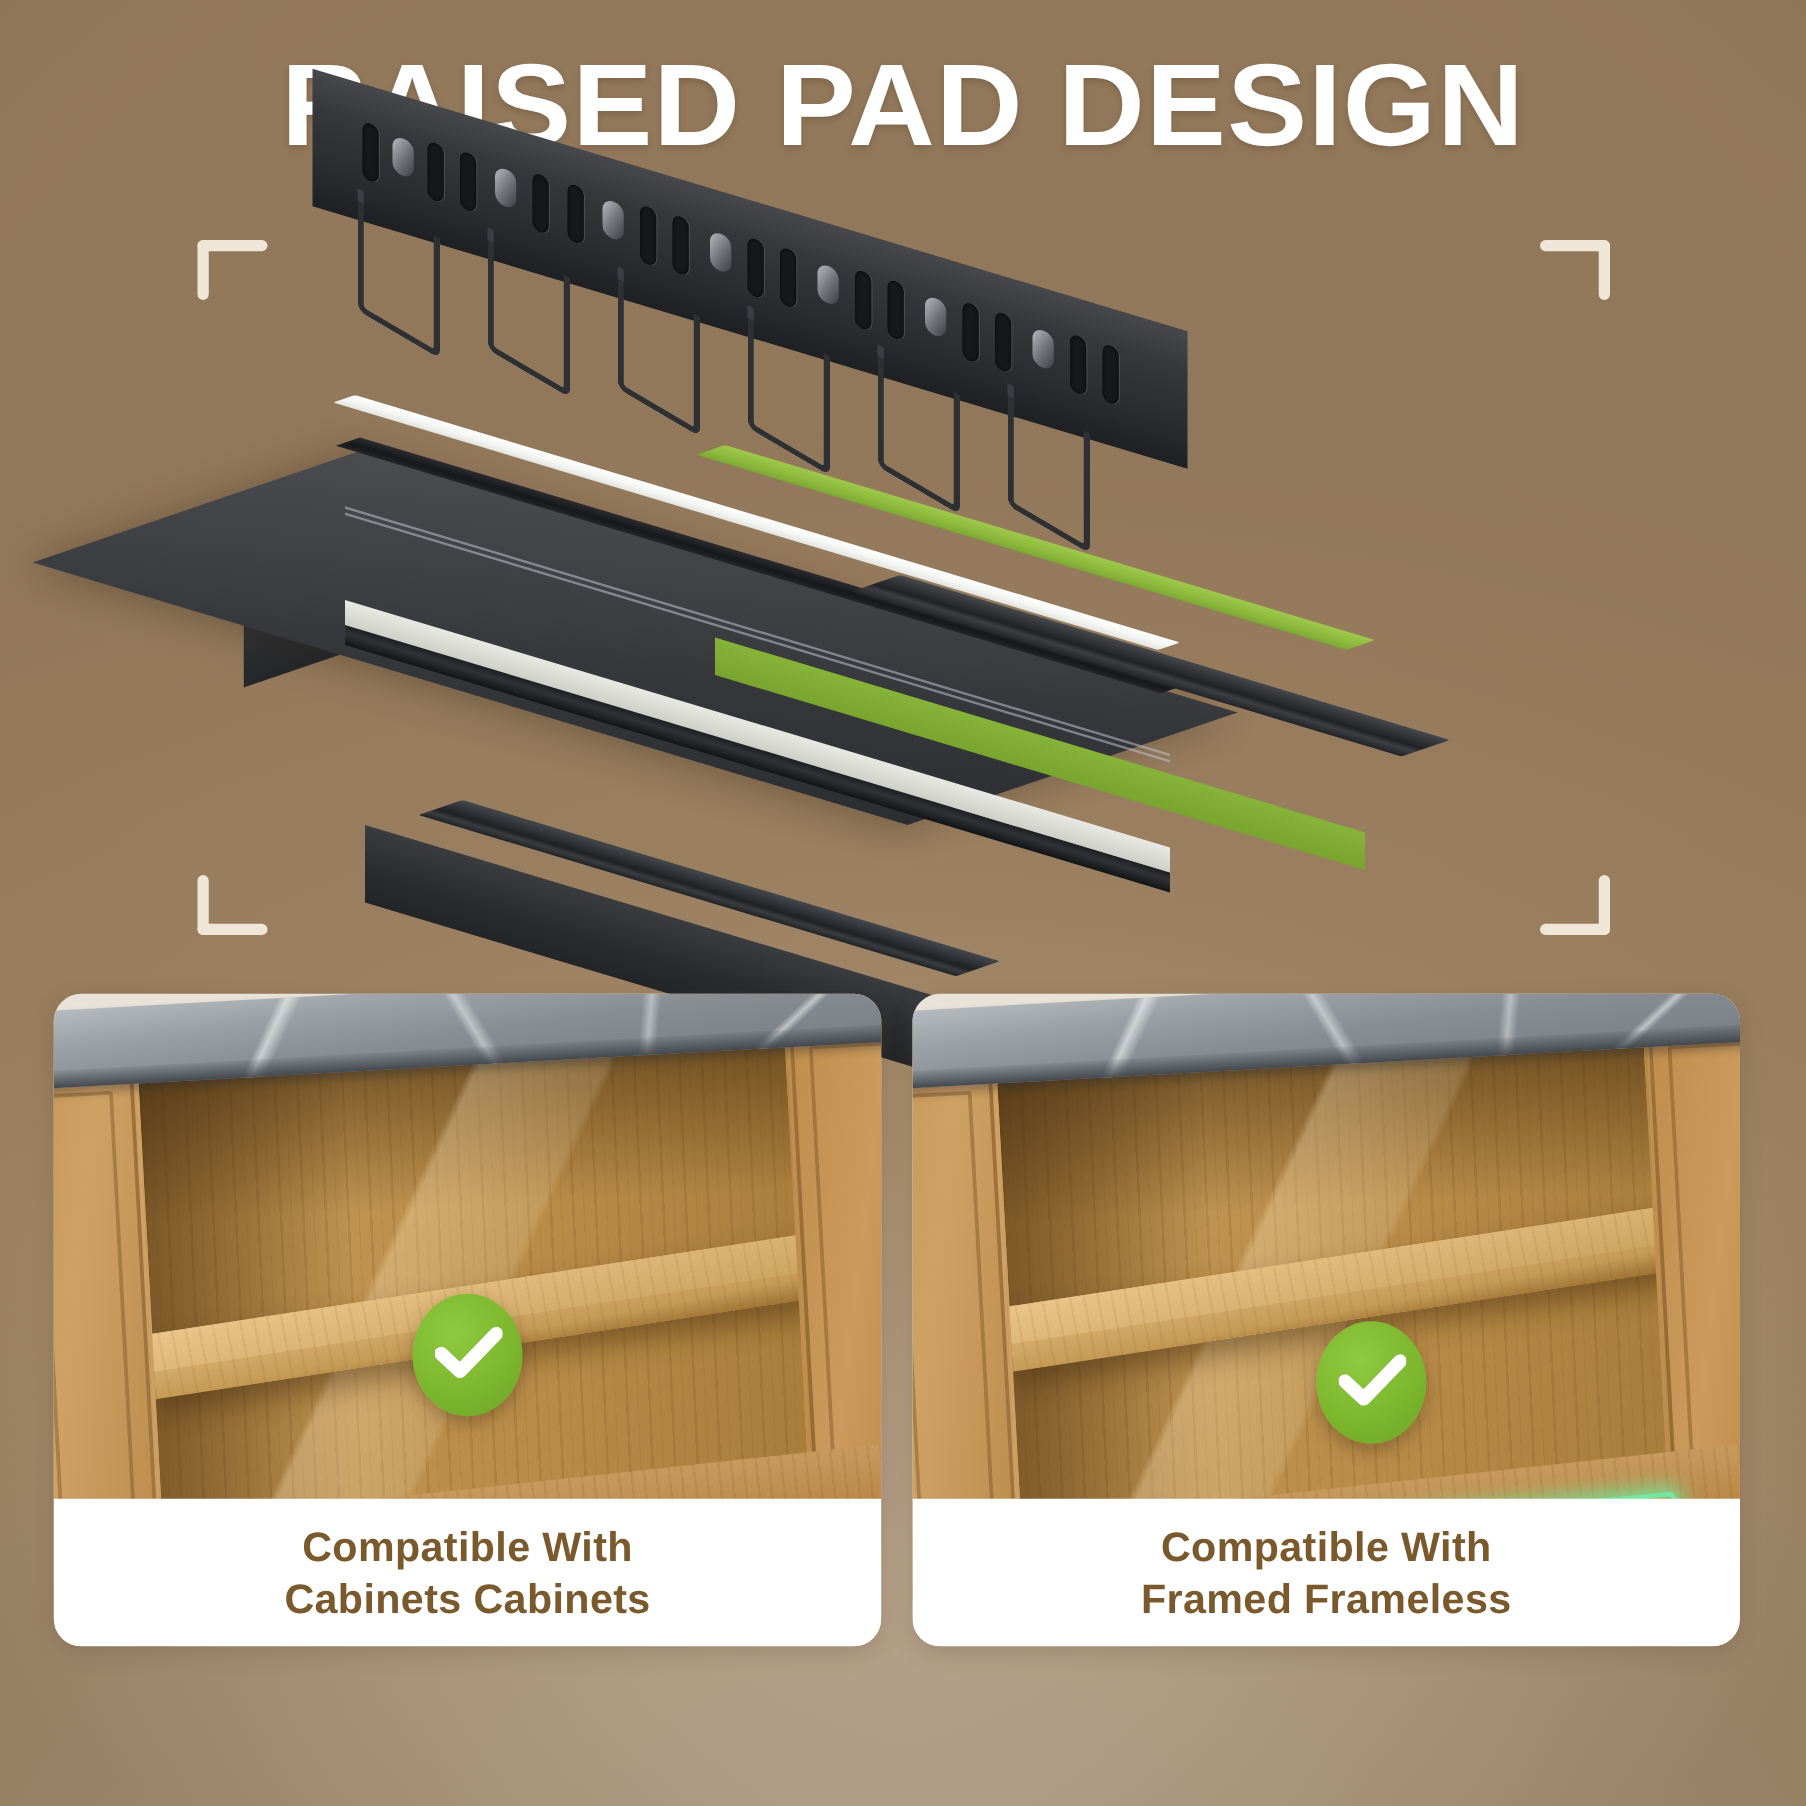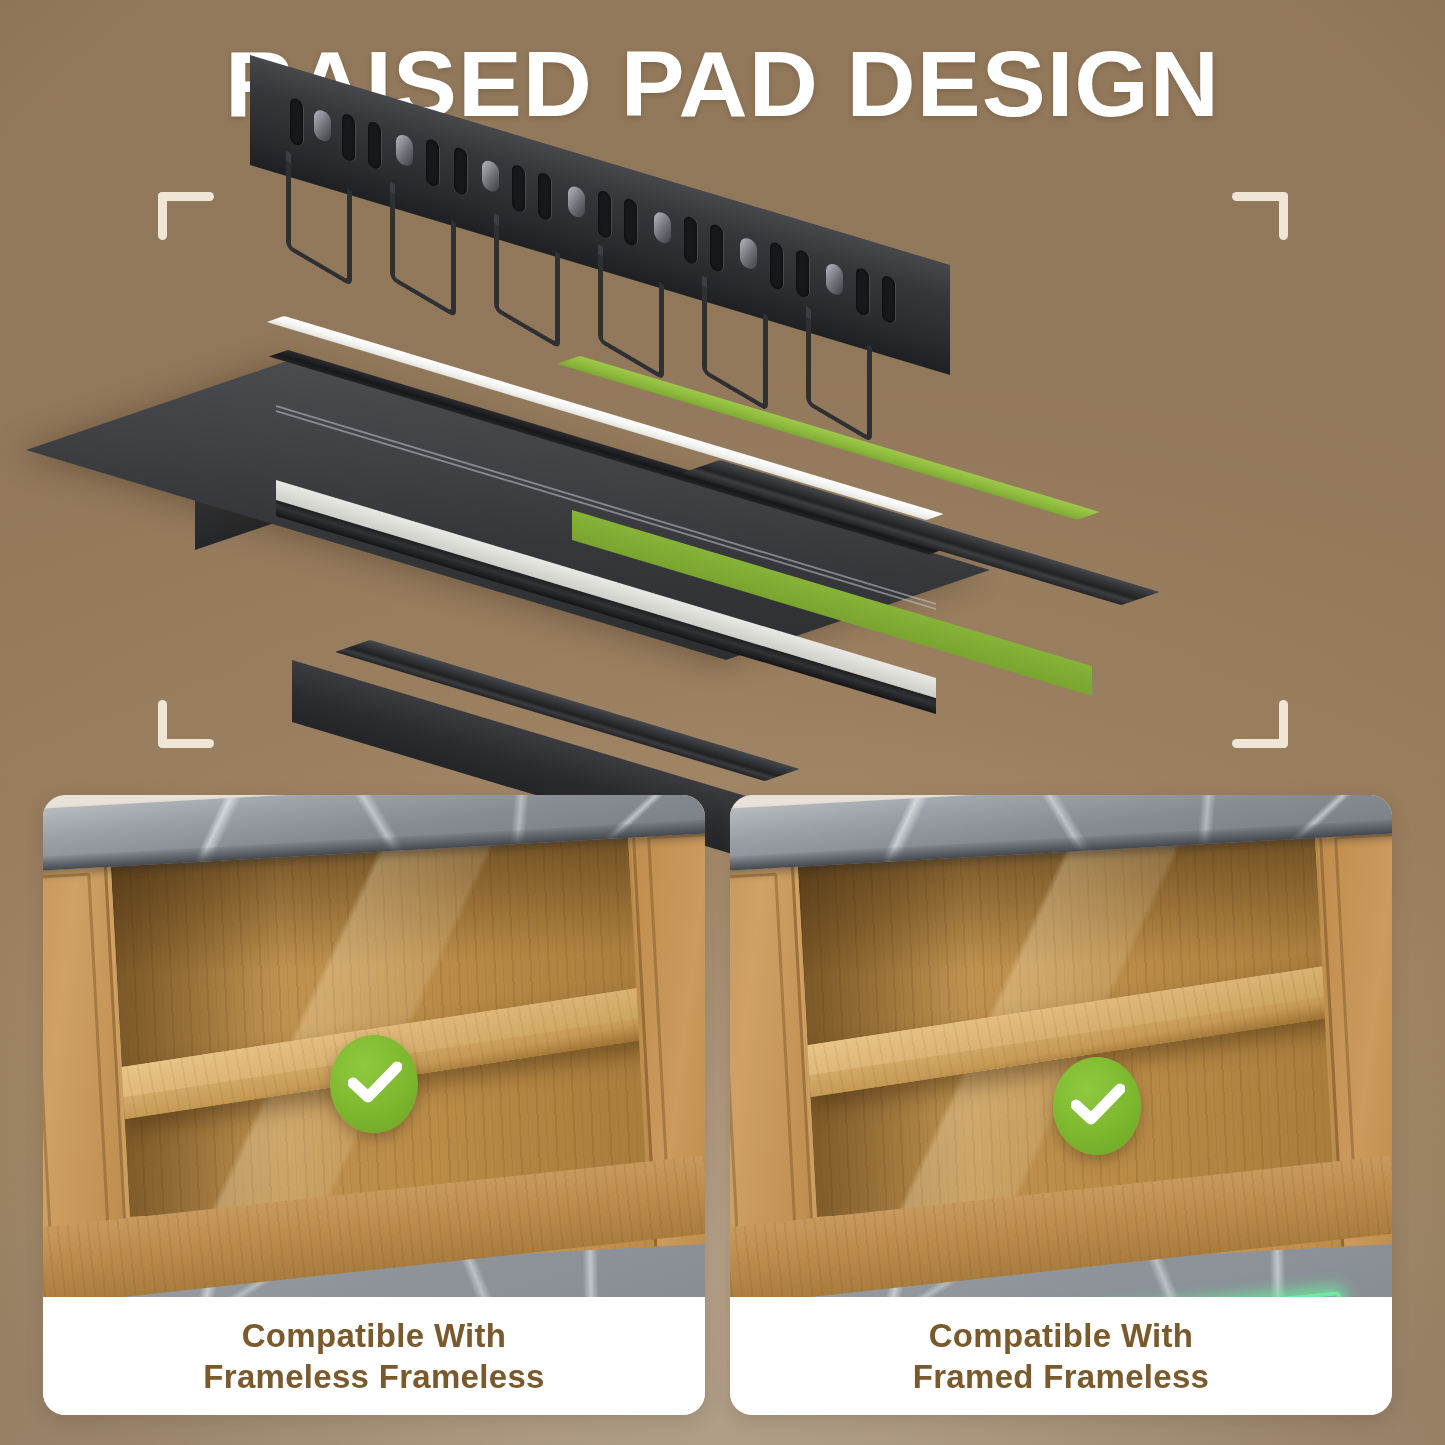--- a/index.html
+++ b/index.html
@@ -156,21 +156,21 @@
     border-radius:0 0 7px 7px;
     top:96px;
     transform:skewY(16deg);
   }
   .hook::after{
     content:""; position:absolute; left:-5px; top:-2px; width:5px; height:10px; background:#3b3e42;
   }
 
   
   .panel{
-    position:absolute; top:795px; width:662px; height:620px;
+    position:absolute; top:795px; width:662px; height:522px;
     border-radius:22px; overflow:hidden;
     box-shadow:0 5px 18px rgba(90,70,50,0.22);
     background:#e9e2d8;
   }
   #panel-left{ left:43px; }
   #panel-right{ left:730px; }
 
   .scene{ position:absolute; left:0; top:0; width:100%; height:505px; overflow:hidden; }
 
   .counter{
@@ -427,21 +427,21 @@
   </div>
 
   <div class="badge" style="left:287px; top:240px;">
     <svg width="54" height="44" viewBox="0 0 54 44">
       <path d="M5 22 L20 36 L49 6" fill="none" stroke="#ffffff" stroke-width="11" stroke-linecap="round" stroke-linejoin="round"></path>
     </svg>
   </div>
 
   <div class="caption">
     <span>Compatible With</span>
-    <span>Frameless Frameless</span>
+    <span>Cabinets Cabinets</span>
   </div>
 </div>
 
 <div class="panel" id="panel-right">
   <div class="scene">
     <div class="floor"></div>
     <div class="cab-outer">
       <div class="cab-door-l"></div>
       <div class="cab-door-r"></div>
       <div class="niche">

